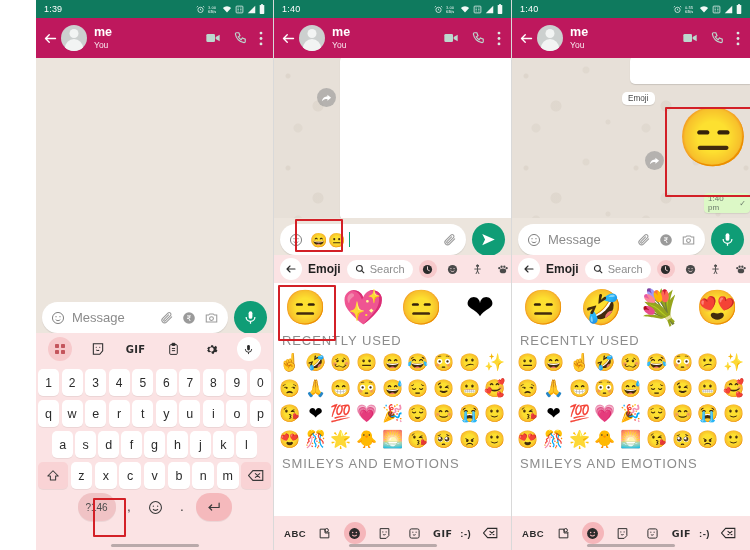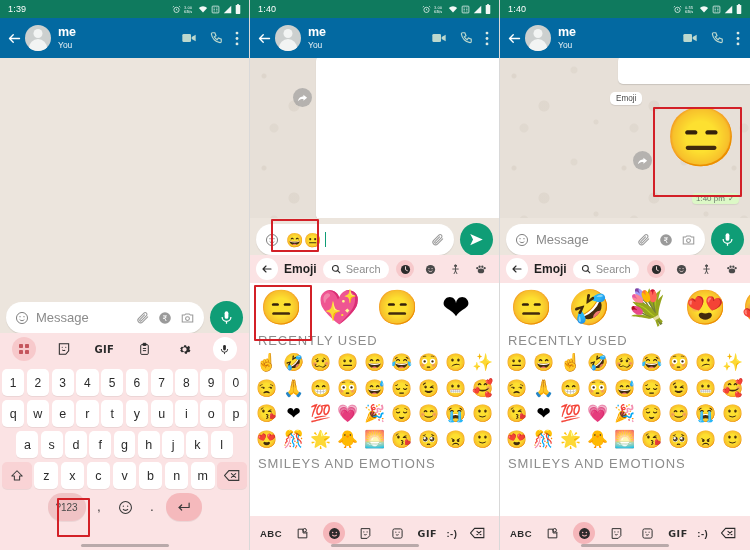--- a/index.html
+++ b/index.html
@@ -1,31 +1,31 @@
 <!DOCTYPE html>
 <html><head>
 <meta charset="utf-8">
 <style>
   * { margin:0; padding:0; box-sizing:border-box; }
   html,body { width:750px; height:550px; overflow:hidden; background:#fff;
     font-family:"Liberation Sans", sans-serif; }
-  .screens { display:flex; width:750px; height:550px; }
+  .screens { display:flex; width:750px; height:550px;padding-left:36px; }
   .panel { width:250px; height:550px; position:relative; overflow:hidden;
     background:#ece5dd; border-right:1px solid #d9d9d9; }
   .panel:last-child { border-right:none; }
 
   
   .statusbar { height:18px; background:#0f7a5e; color:#fff; display:flex;
     align-items:center; padding:0 8px; font-size:9px; }
   .statusbar .clock { flex:0 0 auto; letter-spacing:.2px; }
   .statusbar .sb-icons { margin-left:auto; display:flex; align-items:center; gap:3px; }
   .sbi { display:block; opacity:.95; }
 
   
-  .appbar { height:40px; background:#0369a1; display:flex; align-items:center;
+  .appbar { height:40px; background:#be185d; display:flex; align-items:center;
     padding:0 7px; color:#fff; }
   .backarrow { width:15px; height:15px; flex:0 0 auto; }
   .avatar { width:26px; height:26px; border-radius:50%; background:#ccd0cf;
     margin:0 7px 0 3px; flex:0 0 auto; position:relative; overflow:hidden; }
   .avatar .head { position:absolute; left:50%; top:4px; width:9px; height:9px;
     border-radius:50%; background:#f2f4f3; transform:translateX(-50%); }
   .avatar .body { position:absolute; left:50%; top:14px; width:18px; height:14px;
     border-radius:9px 9px 0 0; background:#f2f4f3; transform:translateX(-50%); }
   .titlewrap { display:flex; flex-direction:column; line-height:1.05; }
   .titlewrap .nm { font-size:12.5px; font-weight:bold; }
@@ -327,21 +327,21 @@
       <div class="key">n</div>
       <div class="key">m</div>
       <div class="key fn">
         <svg width="16" height="13" viewBox="0 0 26 20" fill="none" stroke="#3a3a3a" stroke-width="1.8" stroke-linecap="round">
               <path d="M8 2h16v16H8L1 10z"></path>
               <path d="M12 7l7 6M19 7l-7 6"></path>
             </svg>
       </div>
     </div>
     <div class="krow bot">
-      <div class="key mode">?123</div>
+      <div class="key mode">?146</div>
       <div class="key comma">,</div>
       <div class="key emojikey">
         <svg width="15" height="15" viewBox="0 0 24 24" fill="none" stroke="#3a3a3a" stroke-width="1.7">
               <circle cx="12" cy="12" r="9.5"></circle>
               <circle cx="8.6" cy="9.8" r="1.1" fill="#3a3a3a" stroke="none"></circle>
               <circle cx="15.4" cy="9.8" r="1.1" fill="#3a3a3a" stroke="none"></circle>
               <path d="M8 14.6a5 5 0 0 0 8 0"></path>
             </svg>
       </div>
       <div class="key period">.</div>

